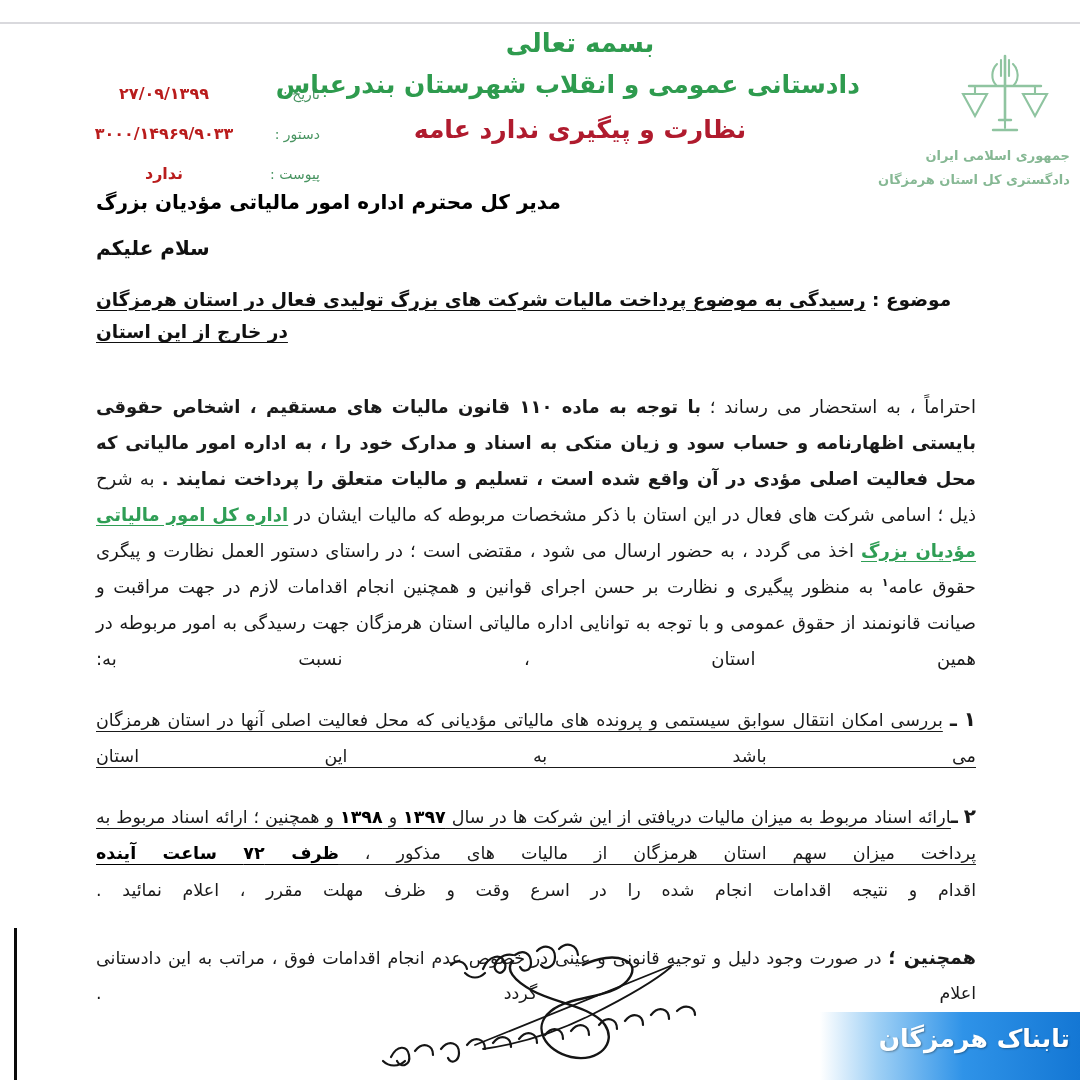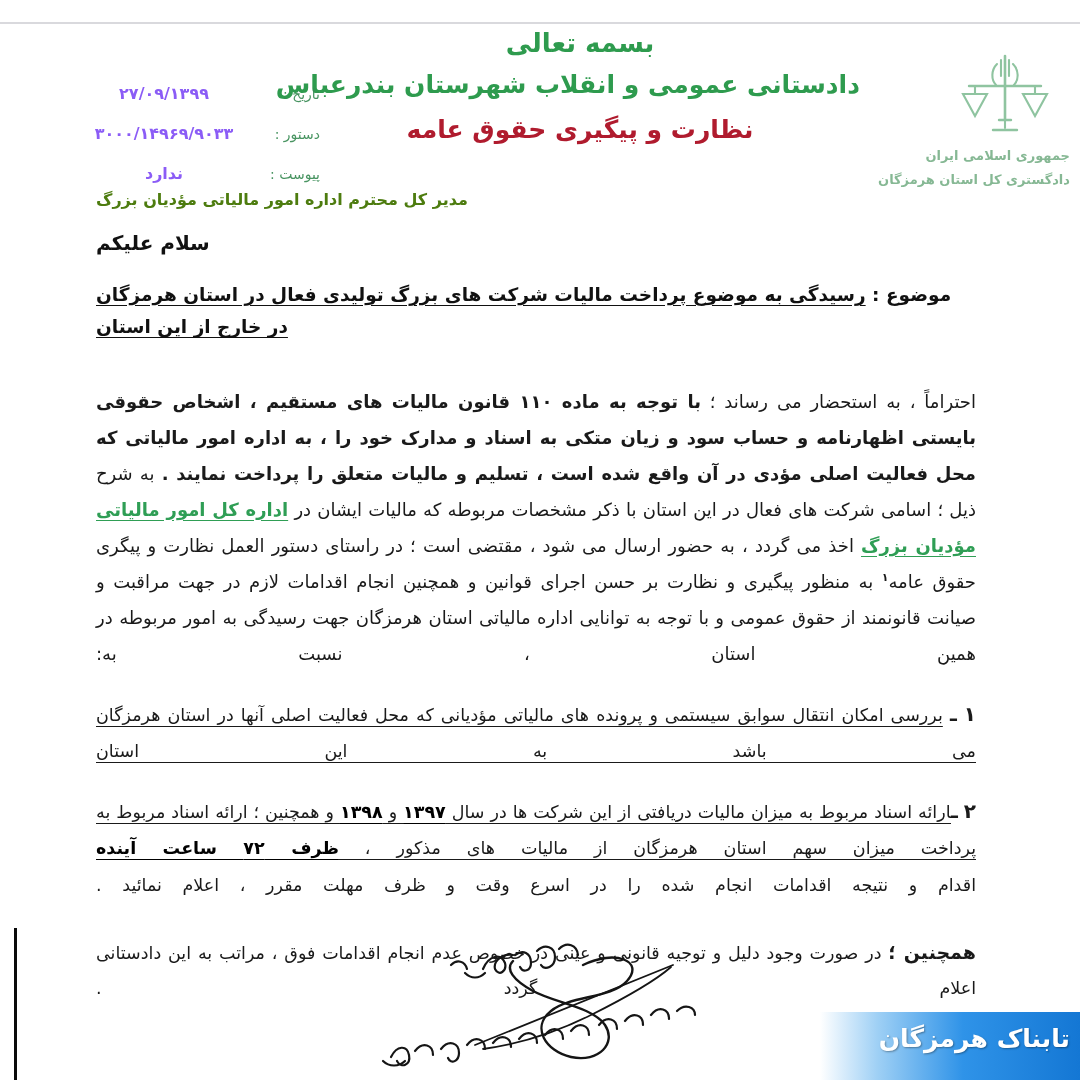--- a/index.html
+++ b/index.html
@@ -102,21 +102,21 @@
   .meta-label {
     color: #3a8c55;
     font-size: 14px;
     font-weight: 400;
     width: 62px;
     text-align: right;
     flex: 0 0 62px;
     opacity: .92;
   }
   .meta-value {
-    color: #8b5cf6;
+    color: #b91c1c;
     font-size: 16px;
     font-weight: 700;
     letter-spacing: 1.5px;
     flex: 1 1 auto;
     text-align: center;
     padding-left: 10px;
   }
   .meta-row.attachment .meta-value {
     letter-spacing: 0.5px;
     font-weight: 600;
@@ -144,23 +144,23 @@
   .body-wrap {
     position: absolute;
     top: 190px;
     right: 104px;
     width: 880px;
     direction: rtl;
     text-align: right;
   }
 
   .addressee {
-    font-size: 16px;
-    font-weight: 700;
-    color: #4d7c0f;
+    font-size: 20px;
+    font-weight: 700;
+    color: #000000;
     text-align: left;
     margin-bottom: 22px;
     letter-spacing: -0.2px;
   }
   .greeting {
     font-size: 20px;
     font-weight: 700;
     color: #111;
     text-align: left;
     margin-bottom: 24px;
@@ -277,21 +277,21 @@
 <div class="page">
 
   <div class="scan-top-rule"></div>
   <div class="scan-left-edge"></div>
 
   <div class="header">
 
     <div class="header-center">
       <div class="besmeh">بسمه تعالی</div>
       <div class="office-line">دادستانی عمومی و انقلاب شهرستان بندرعباس</div>
-      <div class="dept-line">نظارت و پیگیری حقوق عامه</div>
+      <div class="dept-line">نظارت و پیگیری ندارد عامه</div>
     </div>
 
     <div class="meta">
       <div class="meta-row">
         <span class="meta-label">تاریخ :</span>
         <span class="meta-value">۲۷/۰۹/۱۳۹۹</span>
       </div>
       <div class="meta-row">
         <span class="meta-label">دستور :</span>
         <span class="meta-value">۳۰۰۰/۱۴۹۶۹/۹۰۳۳</span>

